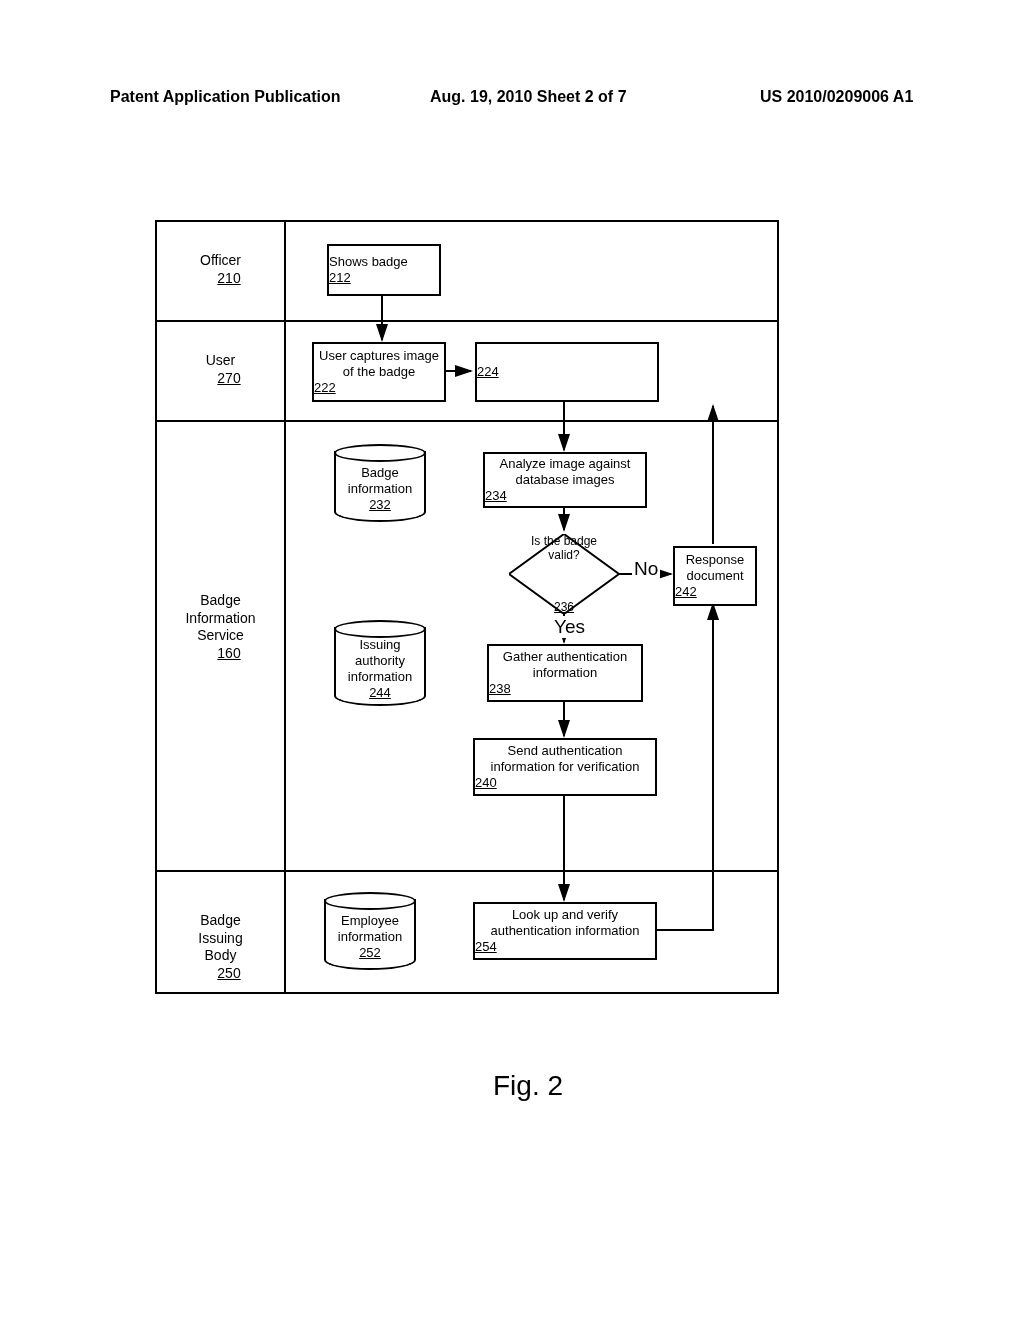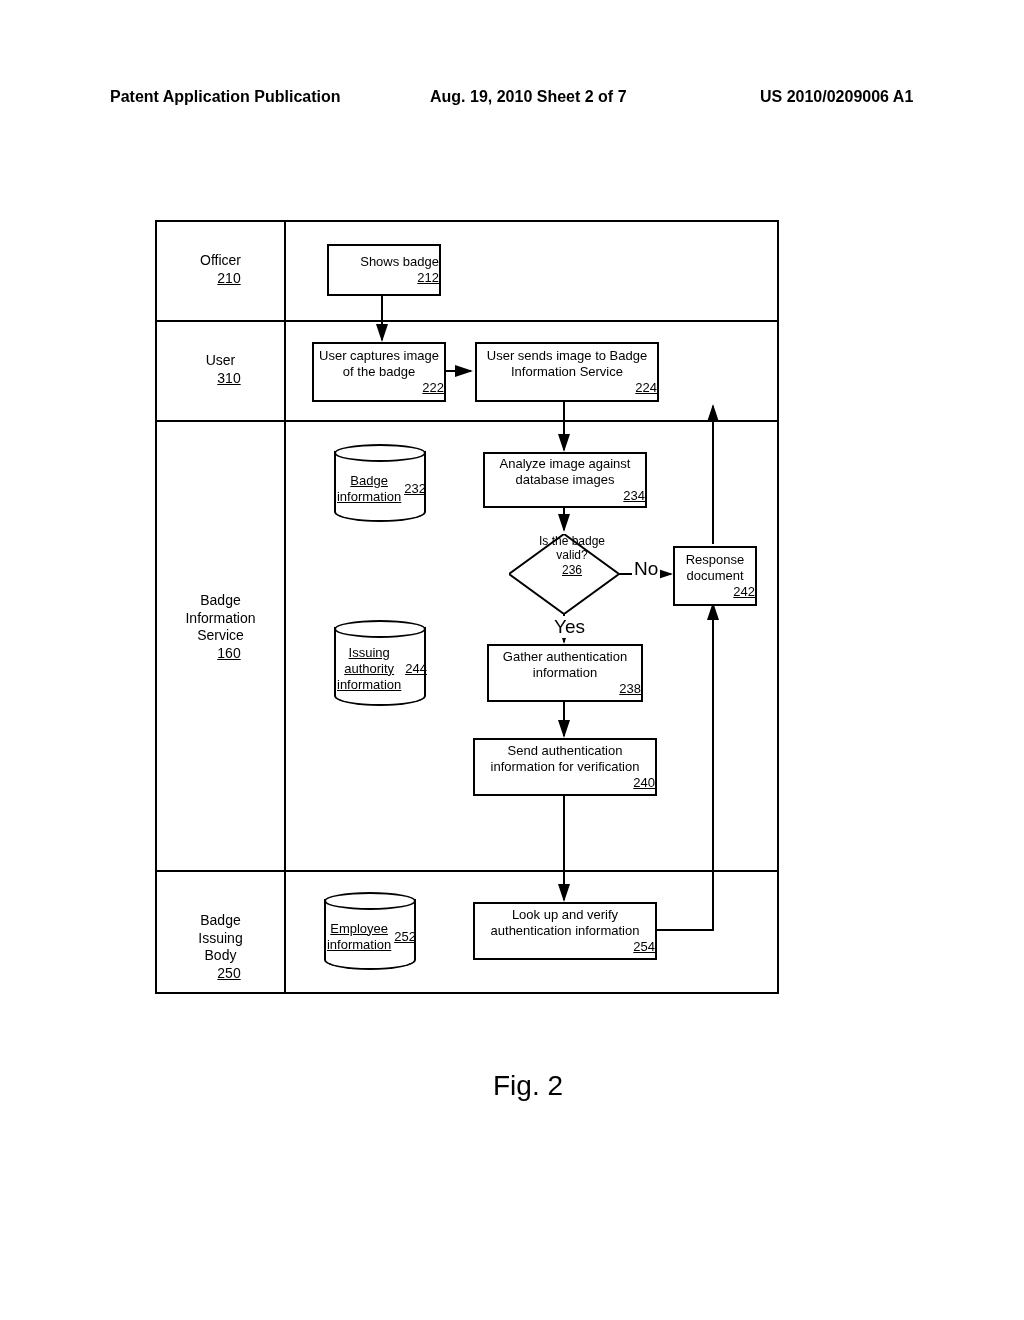--- a/index.html
+++ b/index.html
@@ -75,21 +75,21 @@
   }
   .box {
     position: absolute;
     border: 2px solid #000;
     text-align: center;
     font-size: 13px;
     line-height: 1.25;
     display: flex;
     flex-direction: column;
     justify-content: center;
-    align-items: flex-end;
+    align-items: flex-start;
     background: #fff;
   }
   .box .ref {
     text-decoration: underline;
   }
   .cylinder {
     position: absolute;
     text-align: center;
     font-size: 13px;
     line-height: 1.25;
@@ -120,47 +120,46 @@
     z-index: 1;
   }
   .cylinder .cyl-text {
     position: absolute;
     left: 0;
     right: 0;
     top: 18px;
     bottom: 6px;
     z-index: 3;
     display: flex;
-    flex-direction: row;
+    flex-direction: column;
     justify-content: center;
     align-items: center;
-    text-decoration: underline;
   }
   .cylinder .ref {
     text-decoration: underline;
   }
   .diamond {
     position: absolute;
     width: 110px;
     height: 80px;
   }
   .diamond svg {
     position: absolute;
     left: 0;
     top: 0;
   }
   .diamond .dtext {
     position: absolute;
-    left: 8px;
+    left: 0;
     top: 0;
     width: 110px;
     height: 80px;
     display: flex;
     flex-direction: column;
-    justify-content: flex-start;
+    justify-content: space-between;
     align-items: center;
     font-size: 12px;
     line-height: 1.2;
     text-align: center;
   }
   .diamond .ref {
     text-decoration: underline;
   }
   .edge-label {
     position: absolute;
@@ -203,21 +202,21 @@
     <div class="lane-divider" style="top:648px;"></div>
 
     <div class="lane-col-divider"></div>
 
     <div class="lane-label" style="top:30px;">
       <div>Officer</div>
       <div class="ref">210</div>
     </div>
     <div class="lane-label" style="top:130px;">
       <div>User</div>
-      <div class="ref">310</div>
+      <div class="ref">270</div>
     </div>
     <div class="lane-label" style="top:370px;">
       <div style="padding:0 10px;">Badge Information Service</div>
       <div class="ref">160</div>
     </div>
     <div class="lane-label" style="top:690px;">
       <div style="padding:0 28px;">Badge Issuing Body</div>
       <div class="ref">250</div>
     </div>
 
@@ -253,21 +252,20 @@
       <div>Shows badge</div>
       <div class="ref">212</div>
     </div>
 
     <div class="box" style="left:155px; top:120px; width:130px; height:56px;">
       <div style="padding:0 4px;">User captures image of the badge</div>
       <div class="ref">222</div>
     </div>
 
     <div class="box" style="left:318px; top:120px; width:180px; height:56px;">
-      <div style="padding:0 6px;">User sends image to Badge Information Service</div>
       <div class="ref">224</div>
     </div>
 
     <div class="cylinder" style="left:177px; top:222px; width:92px; height:78px;">
       <div class="cyl-top"></div>
       <div class="cyl-body"></div>
       <div class="cyl-text">
         <div>Badge information</div>
         <div class="ref">232</div>
       </div>

